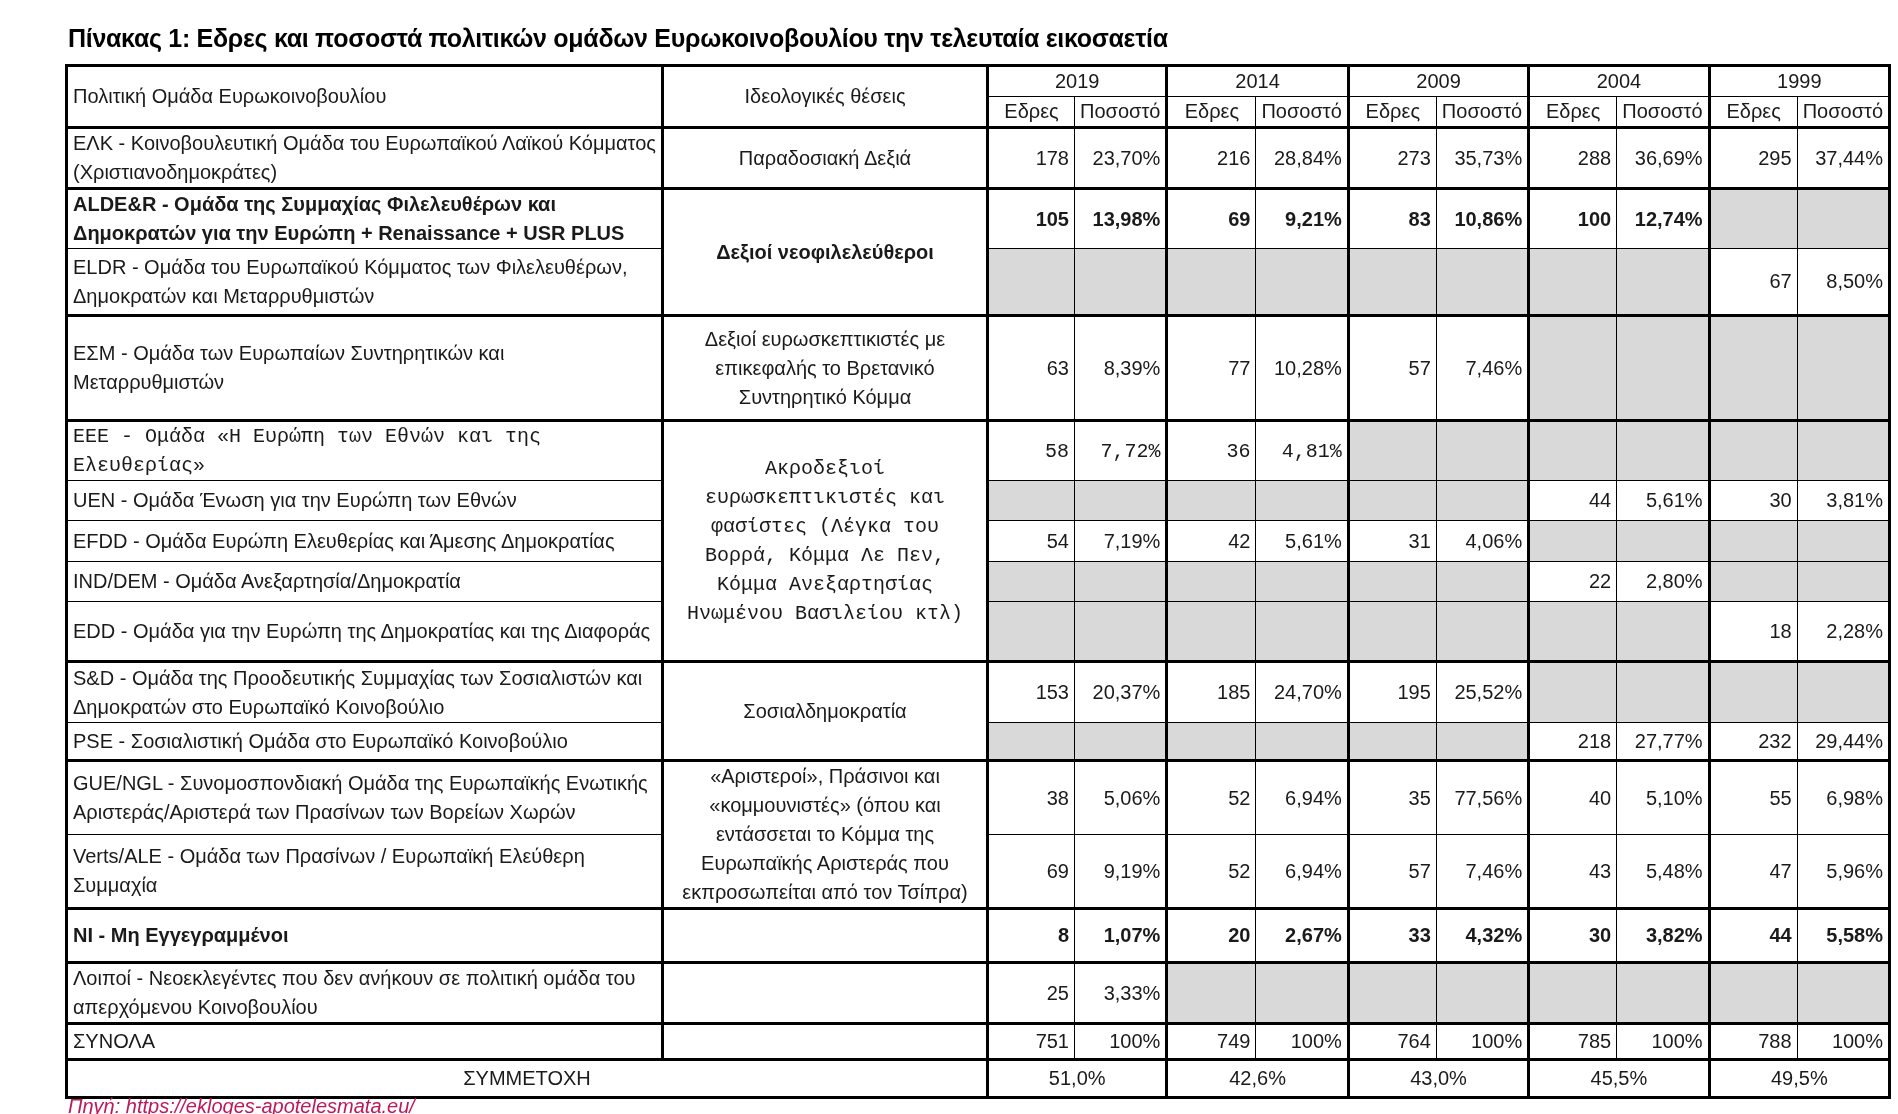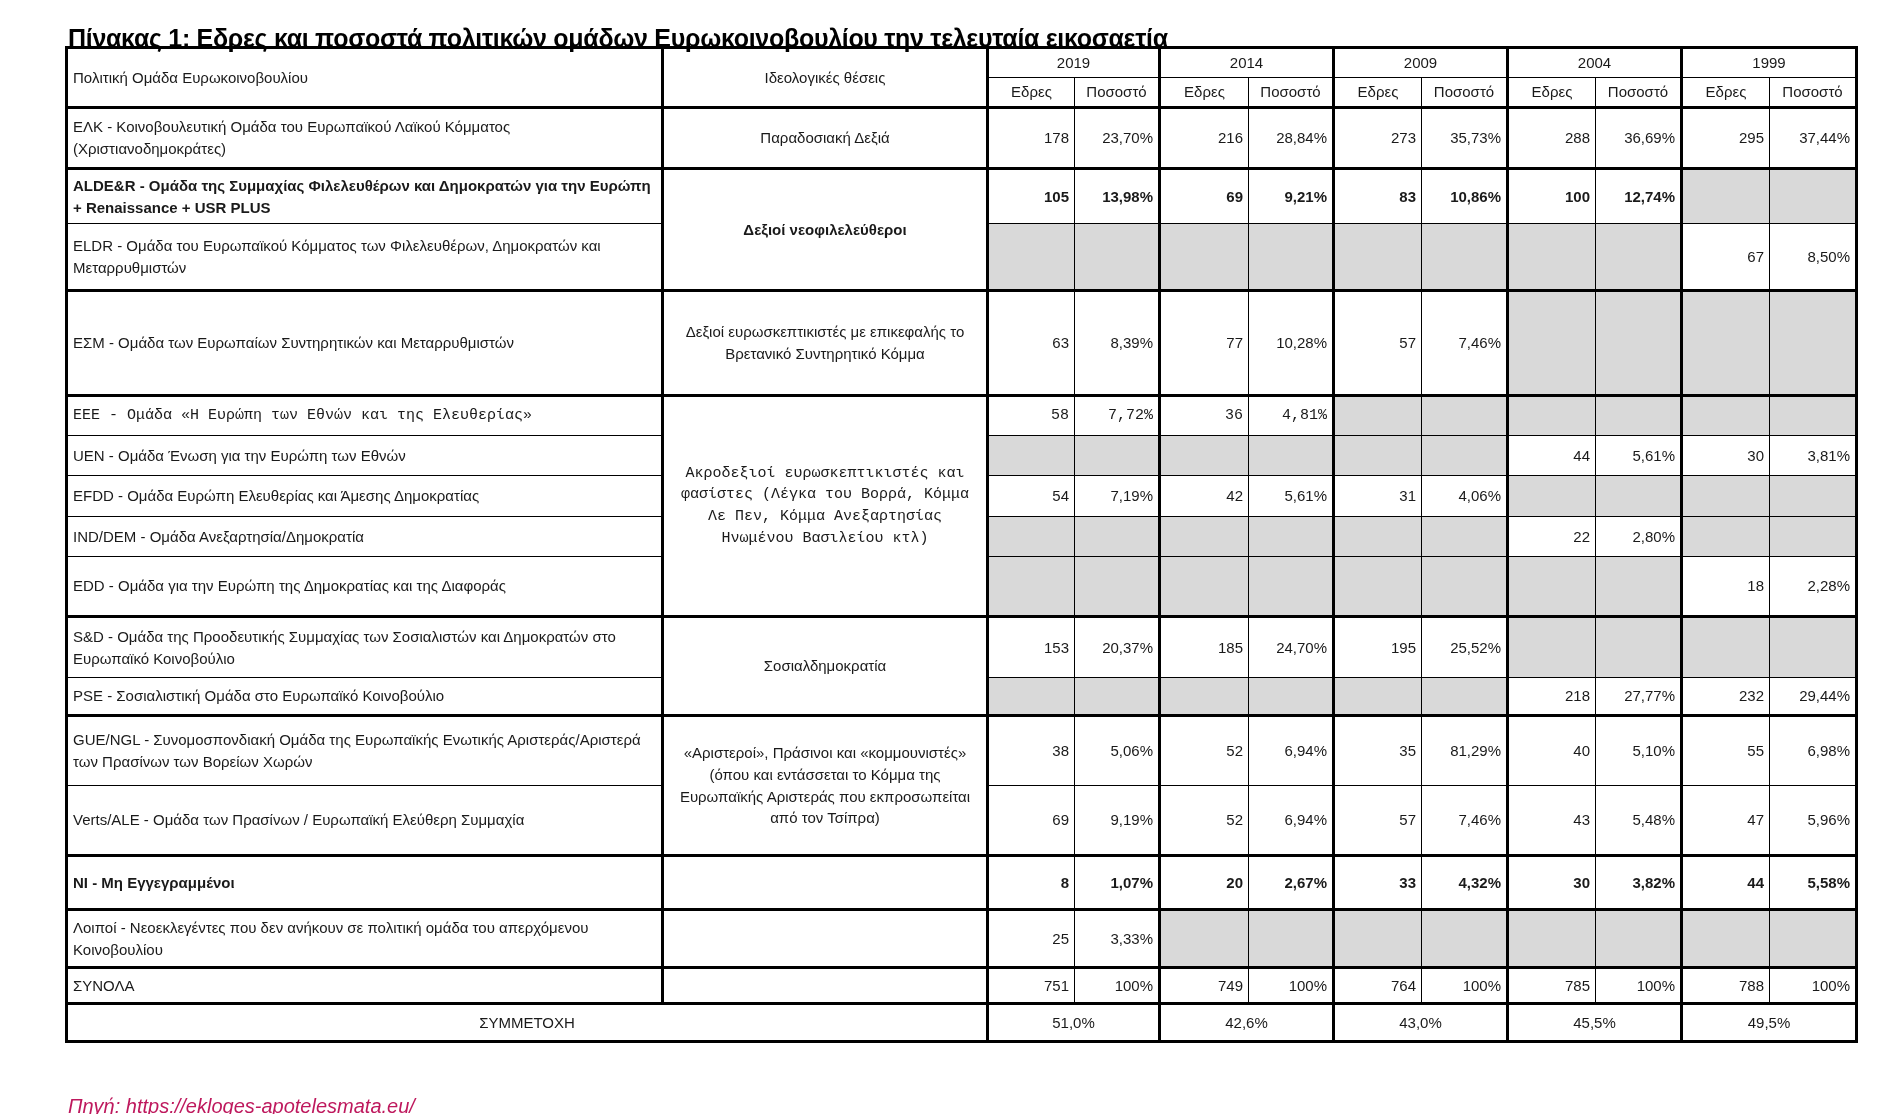--- a/index.html
+++ b/index.html
@@ -1,21 +1,21 @@
 <!DOCTYPE html>
 <html><head>
 <meta charset="utf-8">
 <style>
   html, body { margin:0; padding:0; background:#ffffff; }
   body { width:1898px; height:1114px; position:relative; overflow:hidden;
          font-family:"Liberation Sans", "DejaVu Sans", sans-serif; color:#1a1a1a; }
   .title { position:absolute; left:68px; top:24px; font-size:25px; font-weight:bold;
            letter-spacing:-0.3px; white-space:nowrap; color:#000000; }
-  table.main { position:absolute; left:65px; top:46px; border-collapse:collapse;
-               table-layout:fixed; font-size:15px; }
+  table.main { position:absolute; left:65px; top:64px; border-collapse:collapse;
+               table-layout:fixed; font-size:20px; }
   table.main td { border:1px solid #000; padding:0 5px; vertical-align:middle; line-height:1.45; }
   td.num { text-align:right; }
   td.center { text-align:center; }
   td.grey { background:#d9d9d9; }
   td.name { text-align:left; }
   
   .tl { border-left:3px solid #000 !important; }
   .tr { border-right:3px solid #000 !important; }
   .tt { border-top:3px solid #000 !important; }
   .tb { border-bottom:3px solid #000 !important; }
@@ -212,21 +212,21 @@
         <td class="num tr">29,44%</td>
       </tr>
       <tr style="height: 70px;">
         <td class="name tl tt">GUE/NGL - Συνομοσπονδιακή Ομάδα της Ευρωπαϊκής Ενωτικής Αριστεράς/Αριστερά των Πρασίνων των Βορείων Χωρών</td>
         <td class="center tl tt" rowspan="2">«Αριστεροί», Πράσινοι και «κομμουνιστές» (όπου και εντάσσεται το Κόμμα της Ευρωπαϊκής Αριστεράς που εκπροσωπείται από τον Τσίπρα)</td>
         <td class="num tl tt">38</td>
         <td class="num tt">5,06%</td>
         <td class="num tl tt">52</td>
         <td class="num tt">6,94%</td>
         <td class="num tl tt">35</td>
-        <td class="num tt">81,29%</td>
+        <td class="num tt">77,56%</td>
         <td class="num tl tt">40</td>
         <td class="num tt">5,10%</td>
         <td class="num tl tt">55</td>
         <td class="num tt tr">6,98%</td>
       </tr>
       <tr style="height: 70px;">
         <td class="name tl">Verts/ALE - Ομάδα των Πρασίνων / Ευρωπαϊκή Ελεύθερη Συμμαχία</td>
         <td class="num tl">69</td>
         <td class="num">9,19%</td>
         <td class="num tl">52</td>

